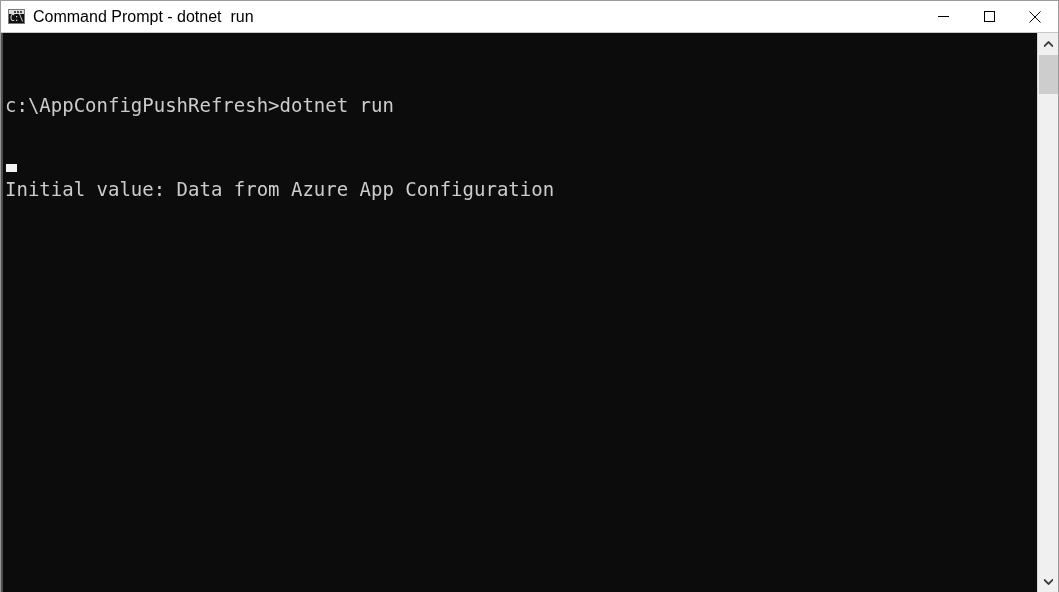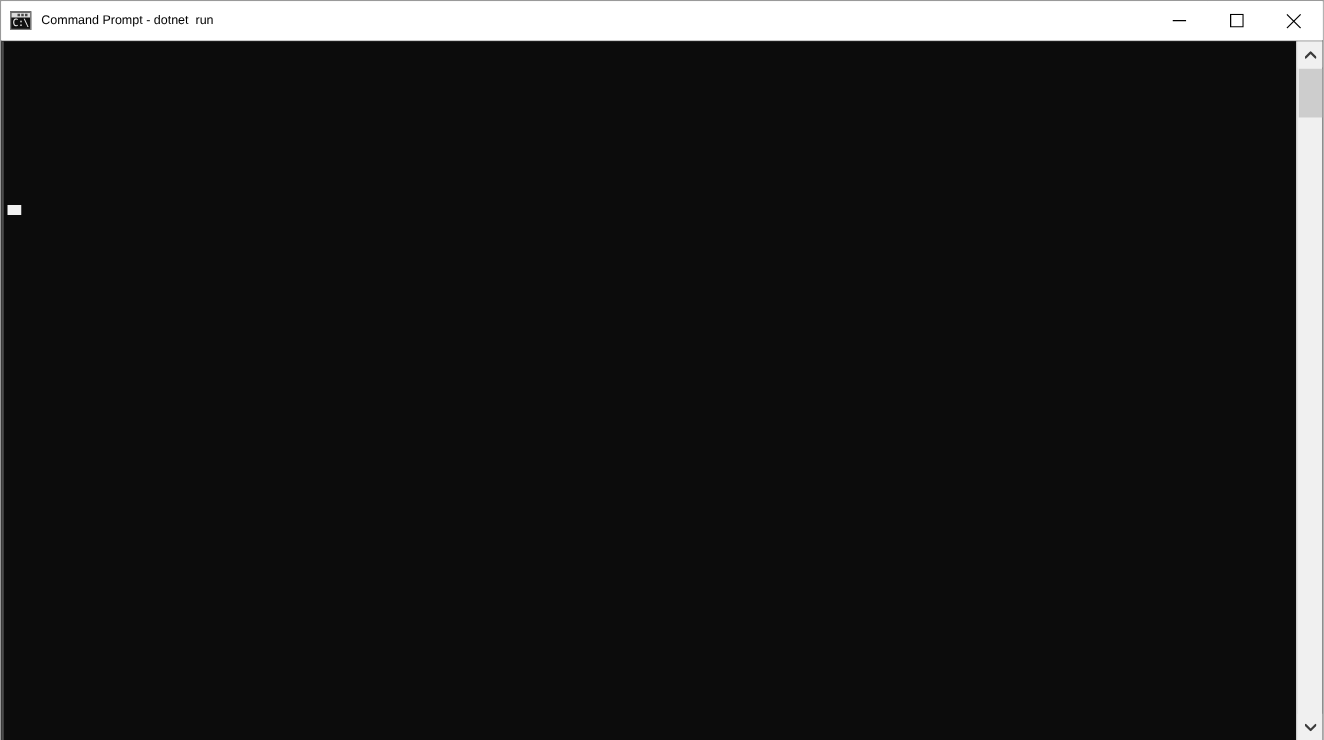--- a/index.html
+++ b/index.html
@@ -78,21 +78,21 @@
     font-size: 8px;
     line-height: 10px;
     color: #f2f2f2;
     letter-spacing: -0.5px;
     white-space: nowrap;
   }
 
   .title-text {
     margin-left: 8px;
     font-family: "Liberation Sans", sans-serif;
-    font-size: 10px;
+    font-size: 16px;
     color: #000000;
     white-space: pre;
     line-height: 31px;
   }
 
   .caption-buttons {
     position: absolute;
     top: 0;
     right: 0;
     height: 31px;
@@ -225,20 +225,24 @@
           <line x1="0.5" y1="0.5" x2="11.5" y2="11.5" stroke="#000000" stroke-width="1"></line>
           <line x1="11.5" y1="0.5" x2="0.5" y2="11.5" stroke="#000000" stroke-width="1"></line>
         </svg>
       </div>
     </div>
   </div>
 
   <div class="client">
 
     <div class="console">
+      <div class="console-text">
+        <div class="console-line">c:\AppConfigPushRefresh&gt;dotnet run</div>
+        <div class="console-line">Initial value: Data from Azure App Configuration</div>
+      </div>
       <div class="cursor"></div>
     </div>
 
     <div class="scrollbar">
       <div class="sb-btn up">
         <svg width="9" height="6" viewBox="0 0 9 6">
           <path d="M0.5 5 L4.5 1 L8.5 5" fill="none" stroke="#3c3c3c" stroke-width="1.8" stroke-linecap="square"></path>
         </svg>
       </div>
       <div class="sb-track"></div>

